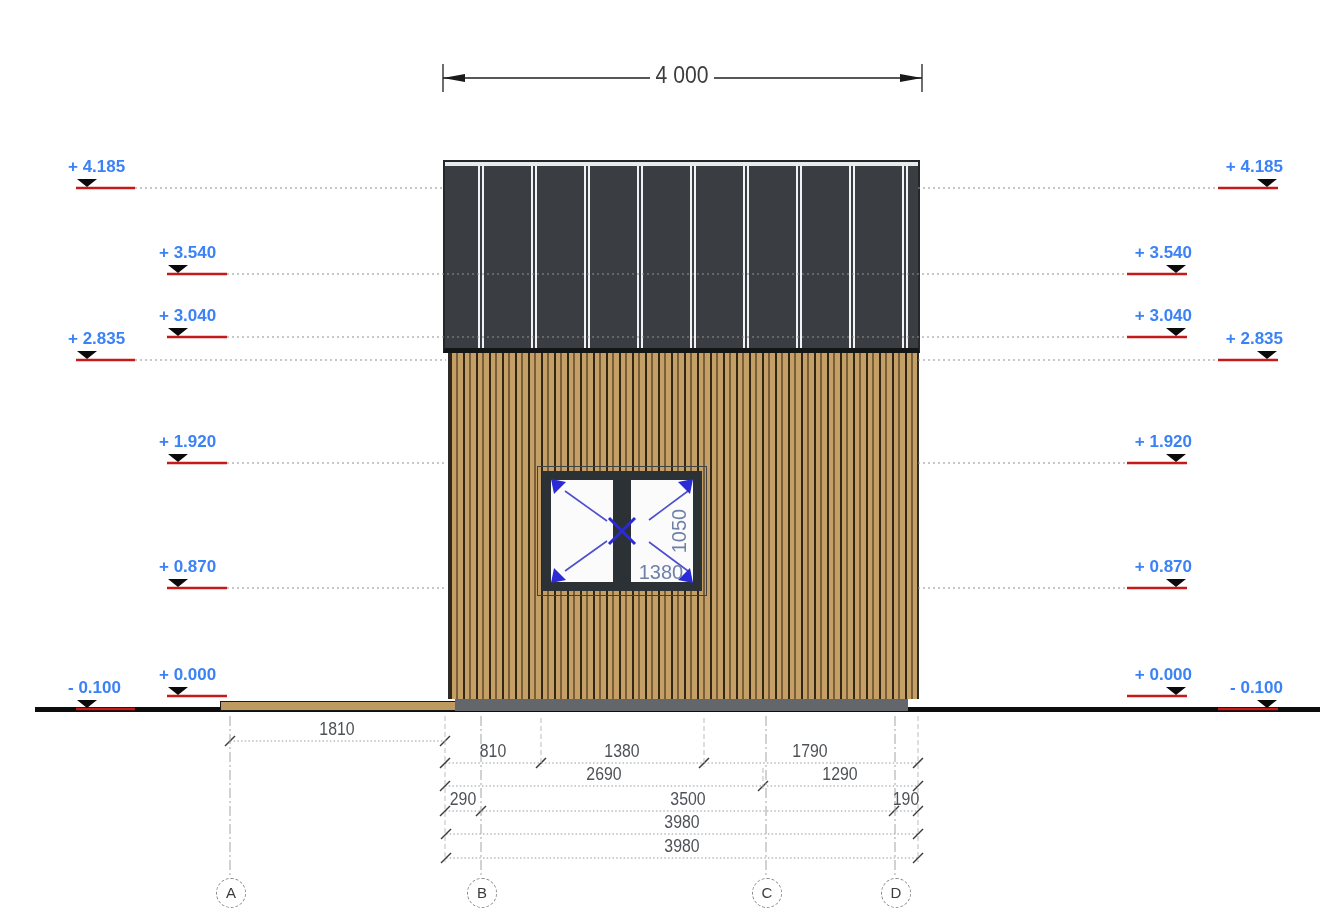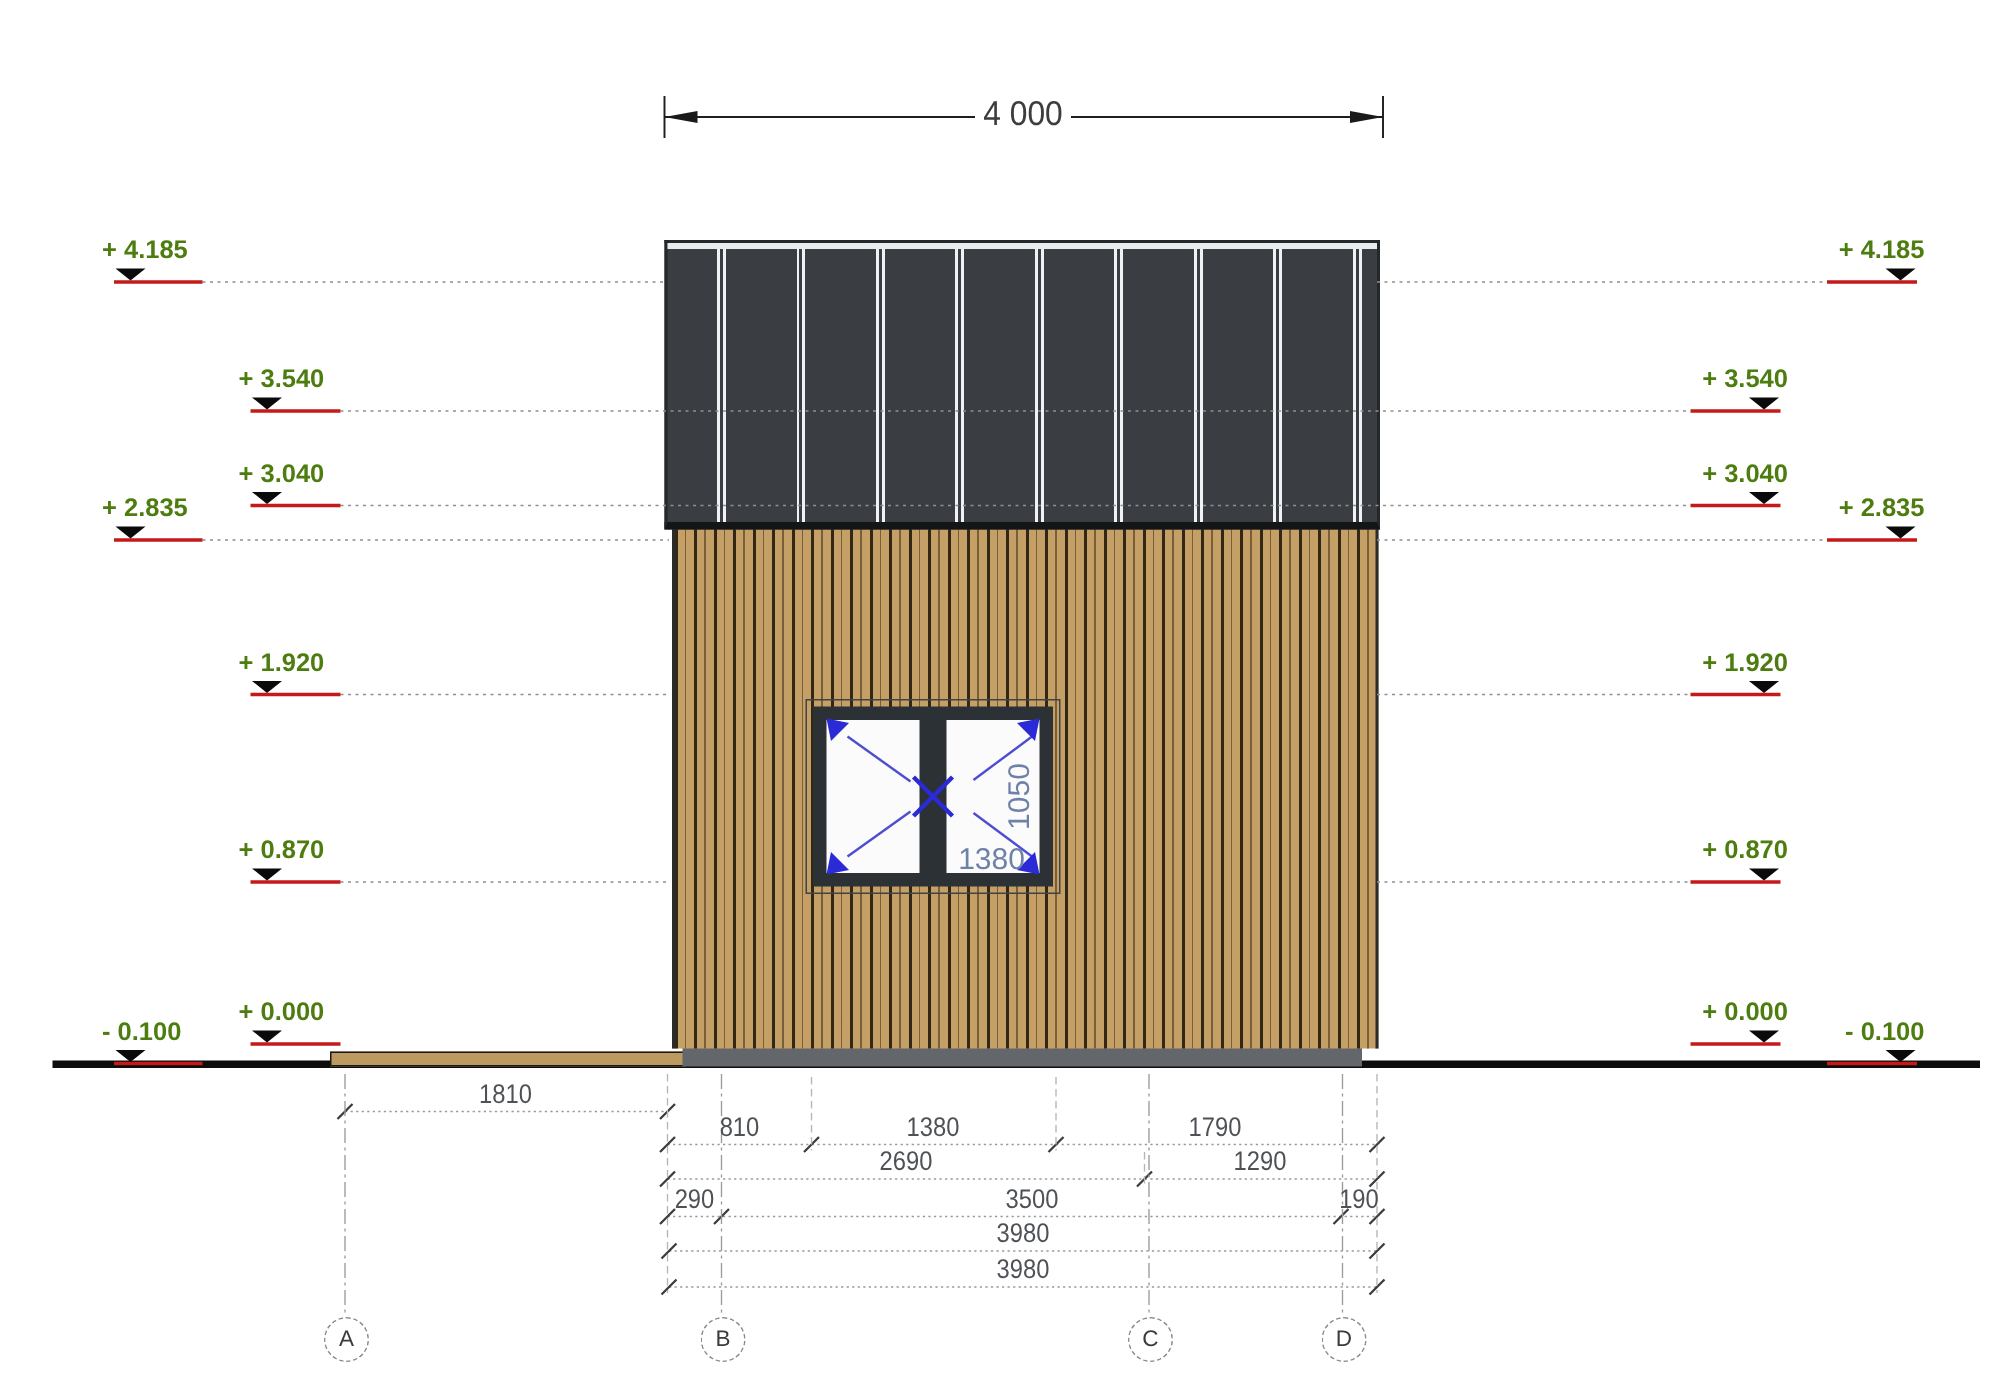--- a/index.html
+++ b/index.html
@@ -29,21 +29,21 @@
   .ground{left:35px;top:707px;width:1285px;height:5px;background:#0d0d0d;}
   .terrace{left:220px;top:701px;width:237px;height:10px;box-sizing:border-box;background:#bd9a5f;border:1px solid #1a1a1a;}
   .foundation{left:455px;top:698px;width:453px;height:13px;background:#63666a;}
 
   
   .win-trim{left:537px;top:466px;width:170px;height:130px;box-sizing:border-box;border:1px solid #3f4347;}
   .win-frame{left:542px;top:471px;width:160px;height:120px;background:#2c3136;}
   .win-glass{top:480px;width:62px;height:102px;background:#fbfbfc;}
 
   
-  .lvl{height:20px;line-height:20px;font-size:17px;font-weight:bold;color:#4d7c0f;white-space:nowrap;}
+  .lvl{height:20px;line-height:20px;font-size:17px;font-weight:bold;color:#3b82f6;white-space:nowrap;}
   .lvl.r{width:66px;text-align:right;}
   .dim{width:84px;text-align:center;font-size:18px;color:#4e5256;height:21px;line-height:21px;
        transform:scaleX(0.88);transform-origin:50% 100%;white-space:nowrap;}
   .topdim{width:120px;text-align:center;font-size:23px;color:#3d3d3d;transform:scaleX(0.92);transform-origin:50% 50%;}
   .bubble{width:28px;height:28px;border:1px dashed #8a8a8a;border-radius:50%;background:#fff;
           font-size:15px;color:#3c3c3c;text-align:center;line-height:28px;}
 </style>
 </head>
 <body>
 

